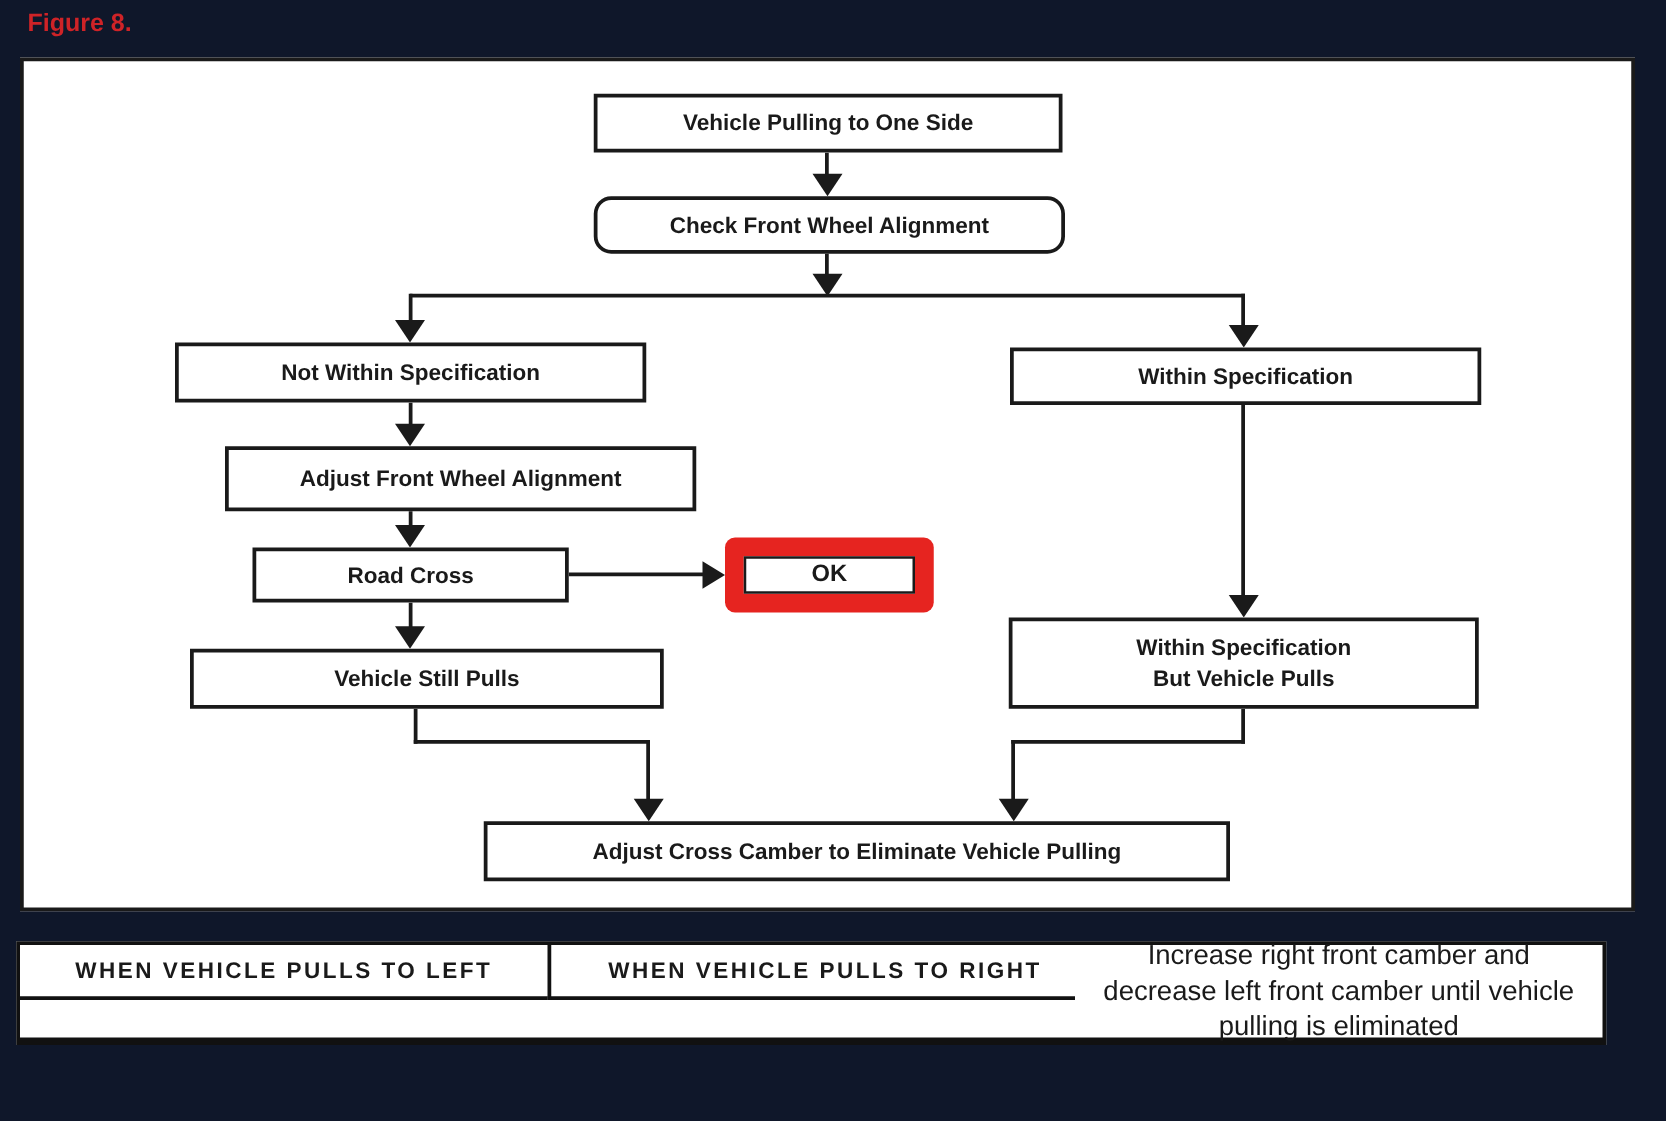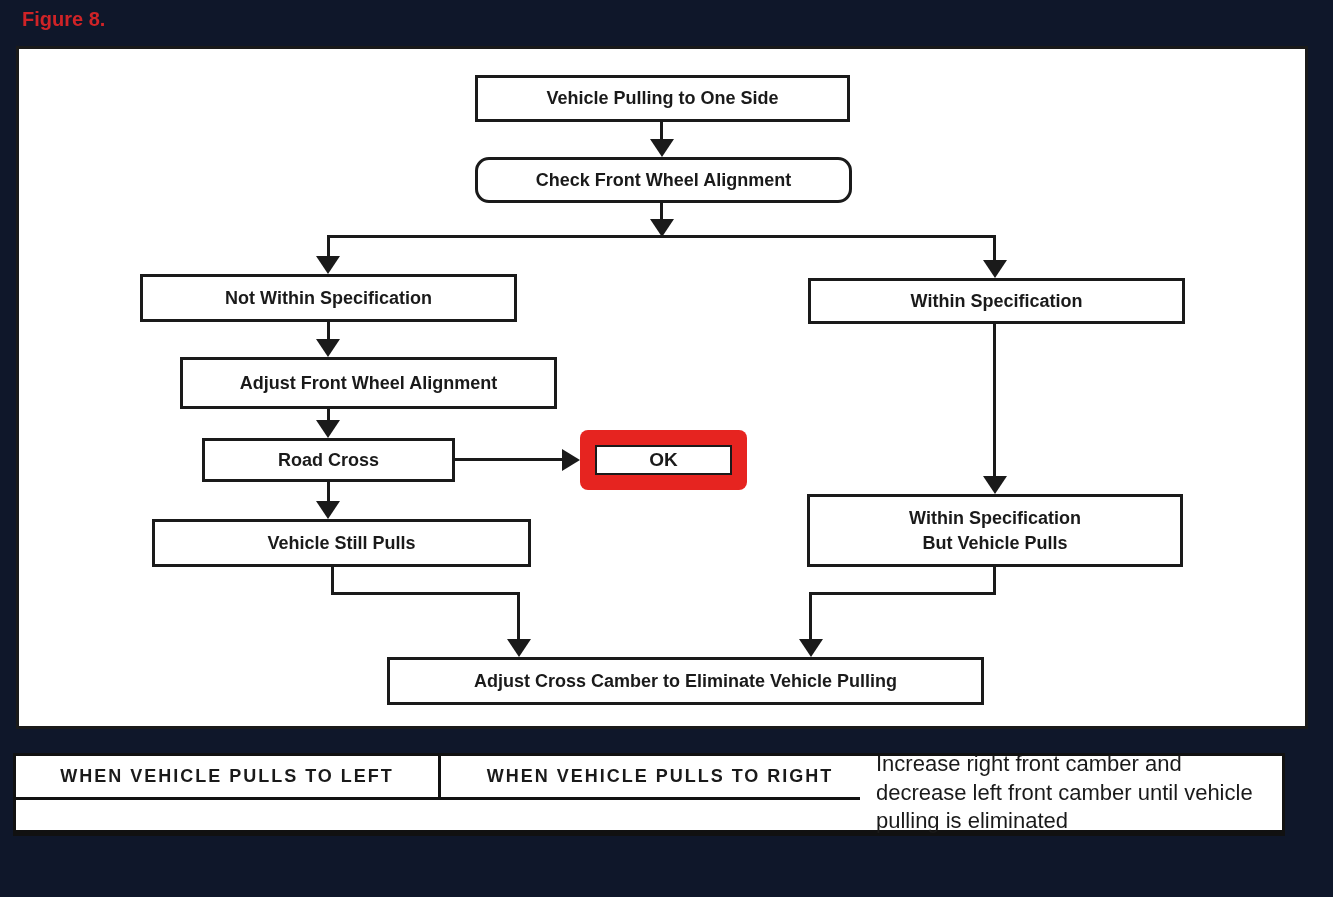--- a/index.html
+++ b/index.html
@@ -28,21 +28,21 @@
                border-top:11px solid transparent;border-bottom:11px solid transparent;
                border-left:18px solid #1a1a1a;}
 
   .spec-table{position:absolute;left:13px;top:753px;width:1272px;
               border:3px solid #111;border-bottom:6px solid #111;box-sizing:border-box;
               display:grid;grid-template-columns:1fr 1fr 1fr;background:#fff;}
   .spec-th{height:44px;display:flex;align-items:center;justify-content:center;
            font-weight:bold;font-size:18px;letter-spacing:2px;
            border-bottom:3px solid #111;box-sizing:border-box;}
   .spec-td{height:74px;display:flex;align-items:center;justify-content:center;
-           text-align:left;font-size:22px;line-height:1.3;padding:2px 16px;box-sizing:border-box;}
+           text-align:center;font-size:22px;line-height:1.3;padding:2px 16px;box-sizing:border-box;}
   .col-right{border-left:3px solid #111;padding-left:19px;}
 </style>
 </head>
 <body>
 
 <div id="page">
 
   <div class="figure-label">Figure 8.</div>
 
   <div class="chart-frame"></div>

